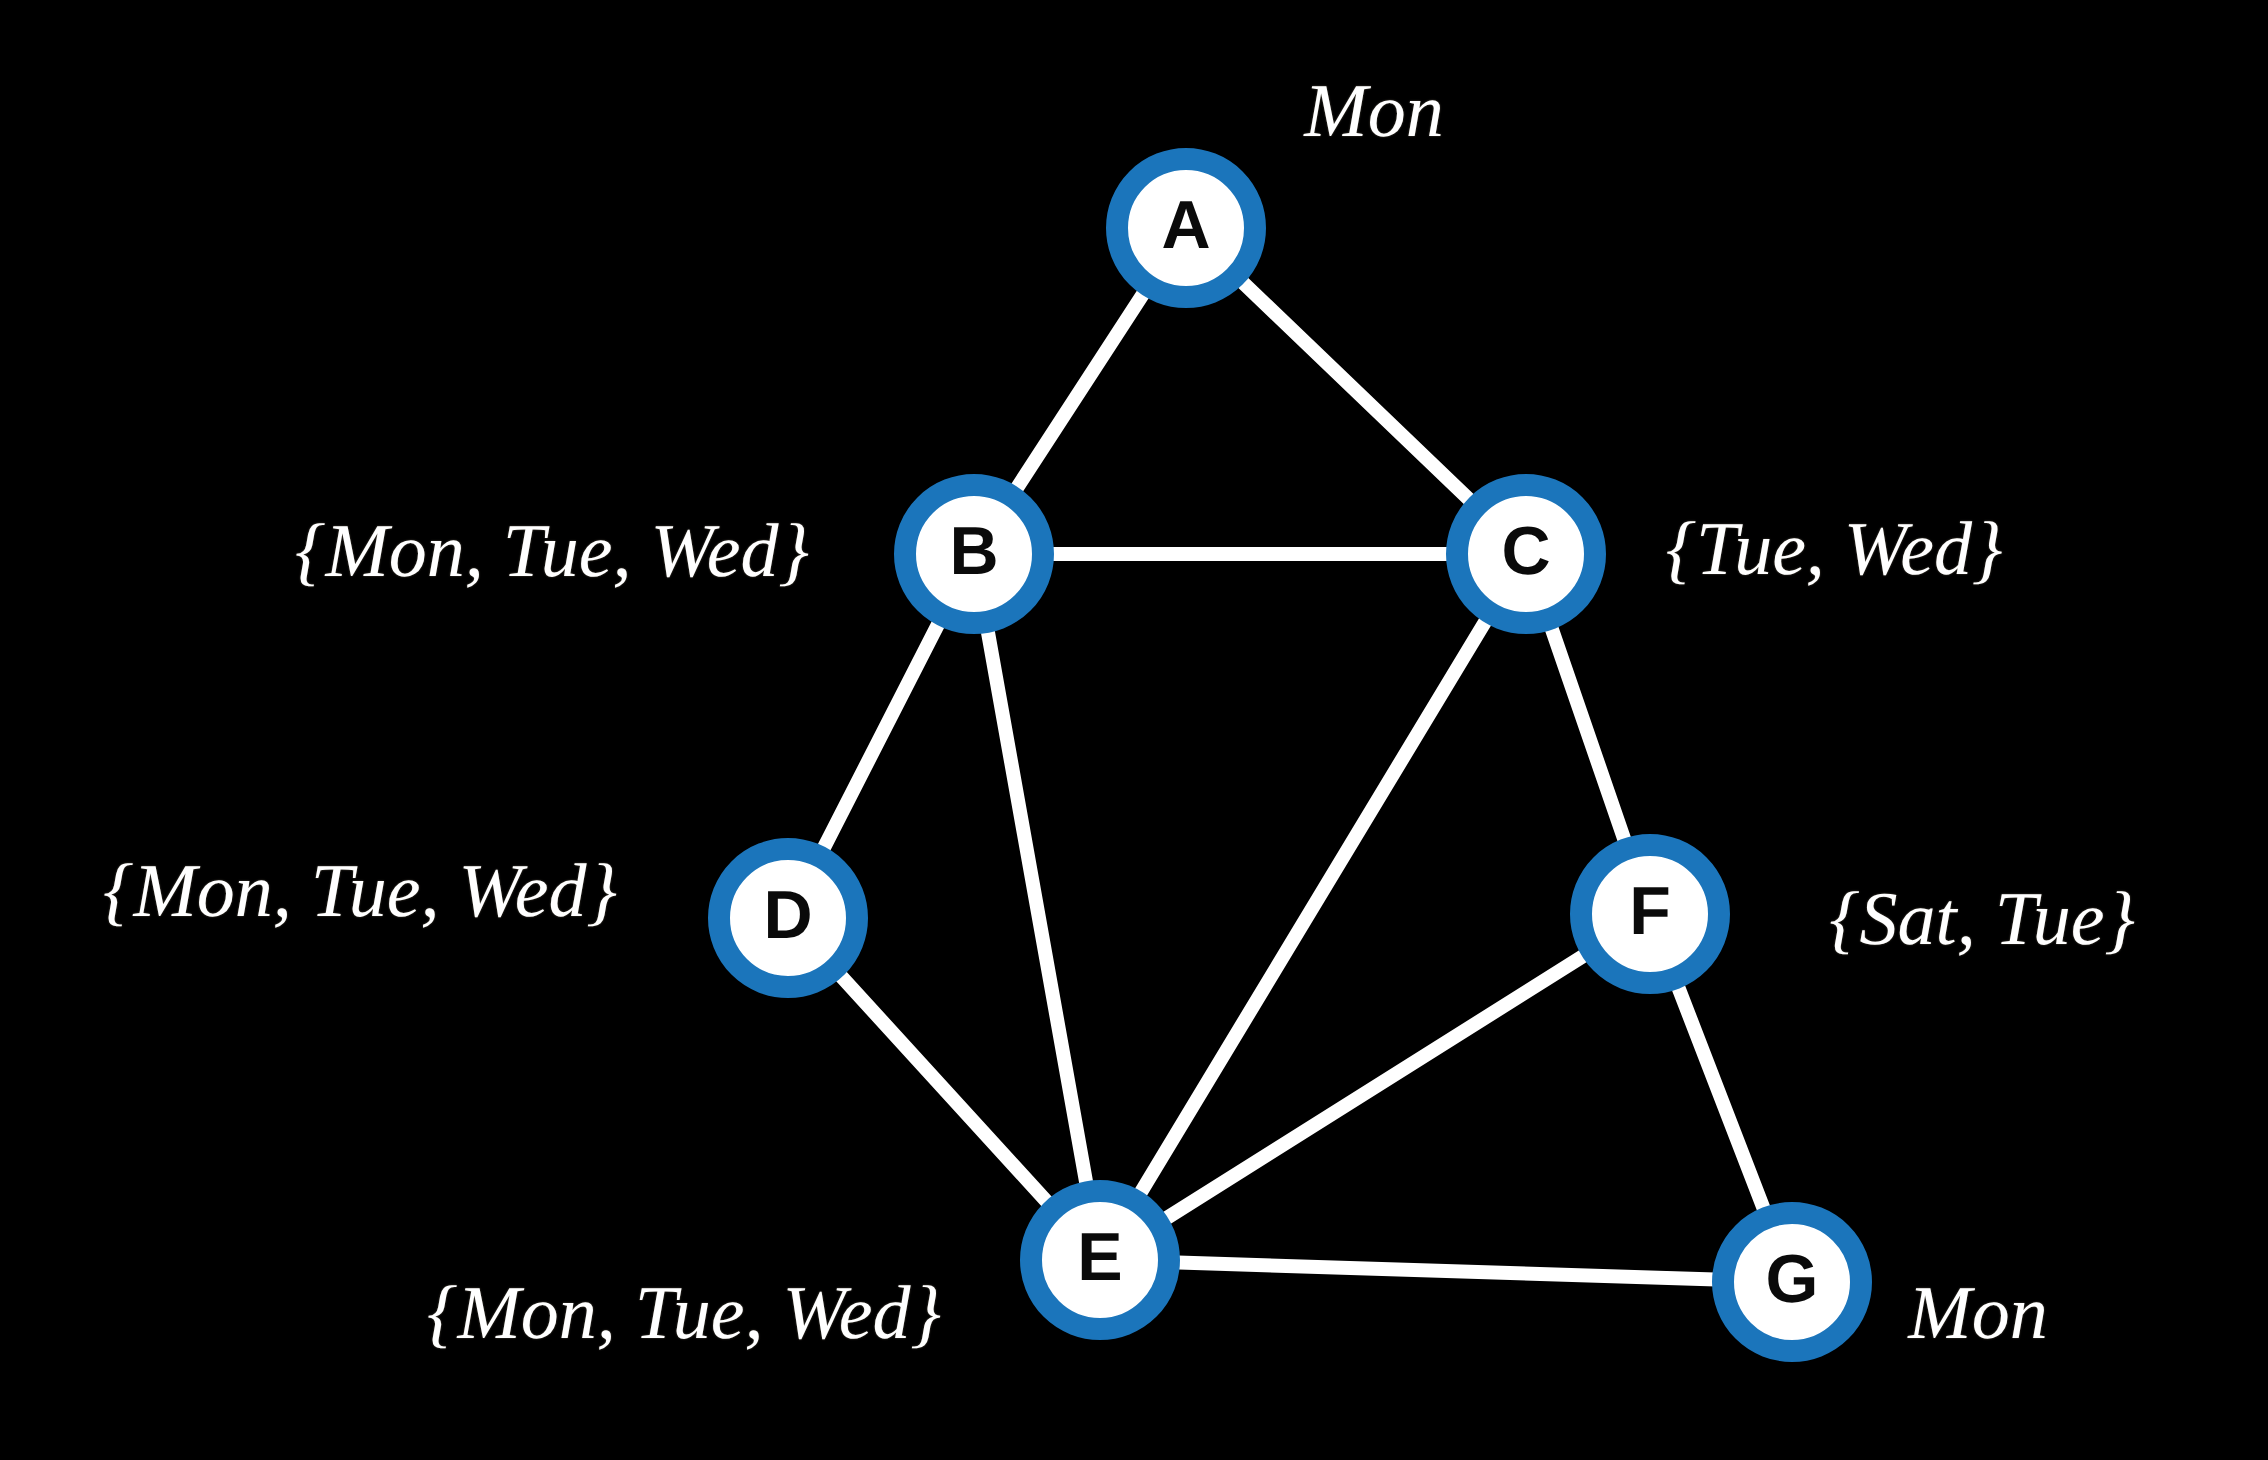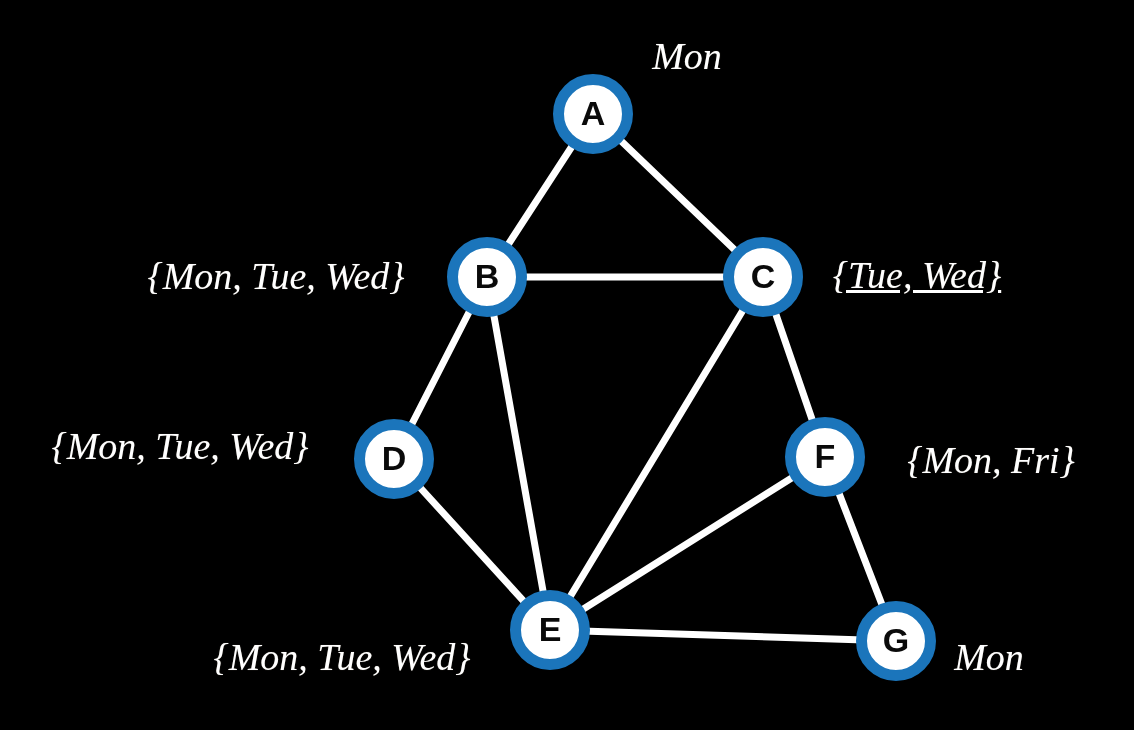--- a/index.html
+++ b/index.html
@@ -82,31 +82,31 @@
         <span class="letter">A</span>
       </div>
       <div class="domain-label" style="left: 675px; top: 56px; margin-left: 12px;">Mon</div>
       <div class="node" style="left: 487px; top: 277px;">
         <span class="letter">B</span>
       </div>
       <div class="domain-label" style="left: 276px; top: 276px;">{Mon, Tue, Wed}</div>
       <div class="node" style="left: 763px; top: 277px;">
         <span class="letter">C</span>
       </div>
-      <div class="domain-label" style="left: 917px; top: 275px; text-decoration: underline;">{Tue, Wed}</div>
+      <div class="domain-label" style="left: 917px; top: 275px;">{Tue, Wed}</div>
       <div class="node" style="left: 394px; top: 459px;">
         <span class="letter">D</span>
       </div>
       <div class="domain-label" style="left: 180px; top: 446px;">{Mon, Tue, Wed}</div>
       <div class="node" style="left: 550px; top: 630px;">
         <span class="letter">E</span>
       </div>
       <div class="domain-label" style="left: 342px; top: 657px;">{Mon, Tue, Wed}</div>
       <div class="node" style="left: 825px; top: 457px;">
         <span class="letter">F</span>
       </div>
-      <div class="domain-label" style="left: 991px; top: 460px;">{Mon, Fri}</div>
+      <div class="domain-label" style="left: 991px; top: 460px;">{Sat, Tue}</div>
       <div class="node" style="left: 896px; top: 641px;">
         <span class="letter">G</span>
       </div>
       <div class="domain-label" style="left: 989px; top: 657px;">Mon</div>
     </div>
 </div>
 
 </body></html>

